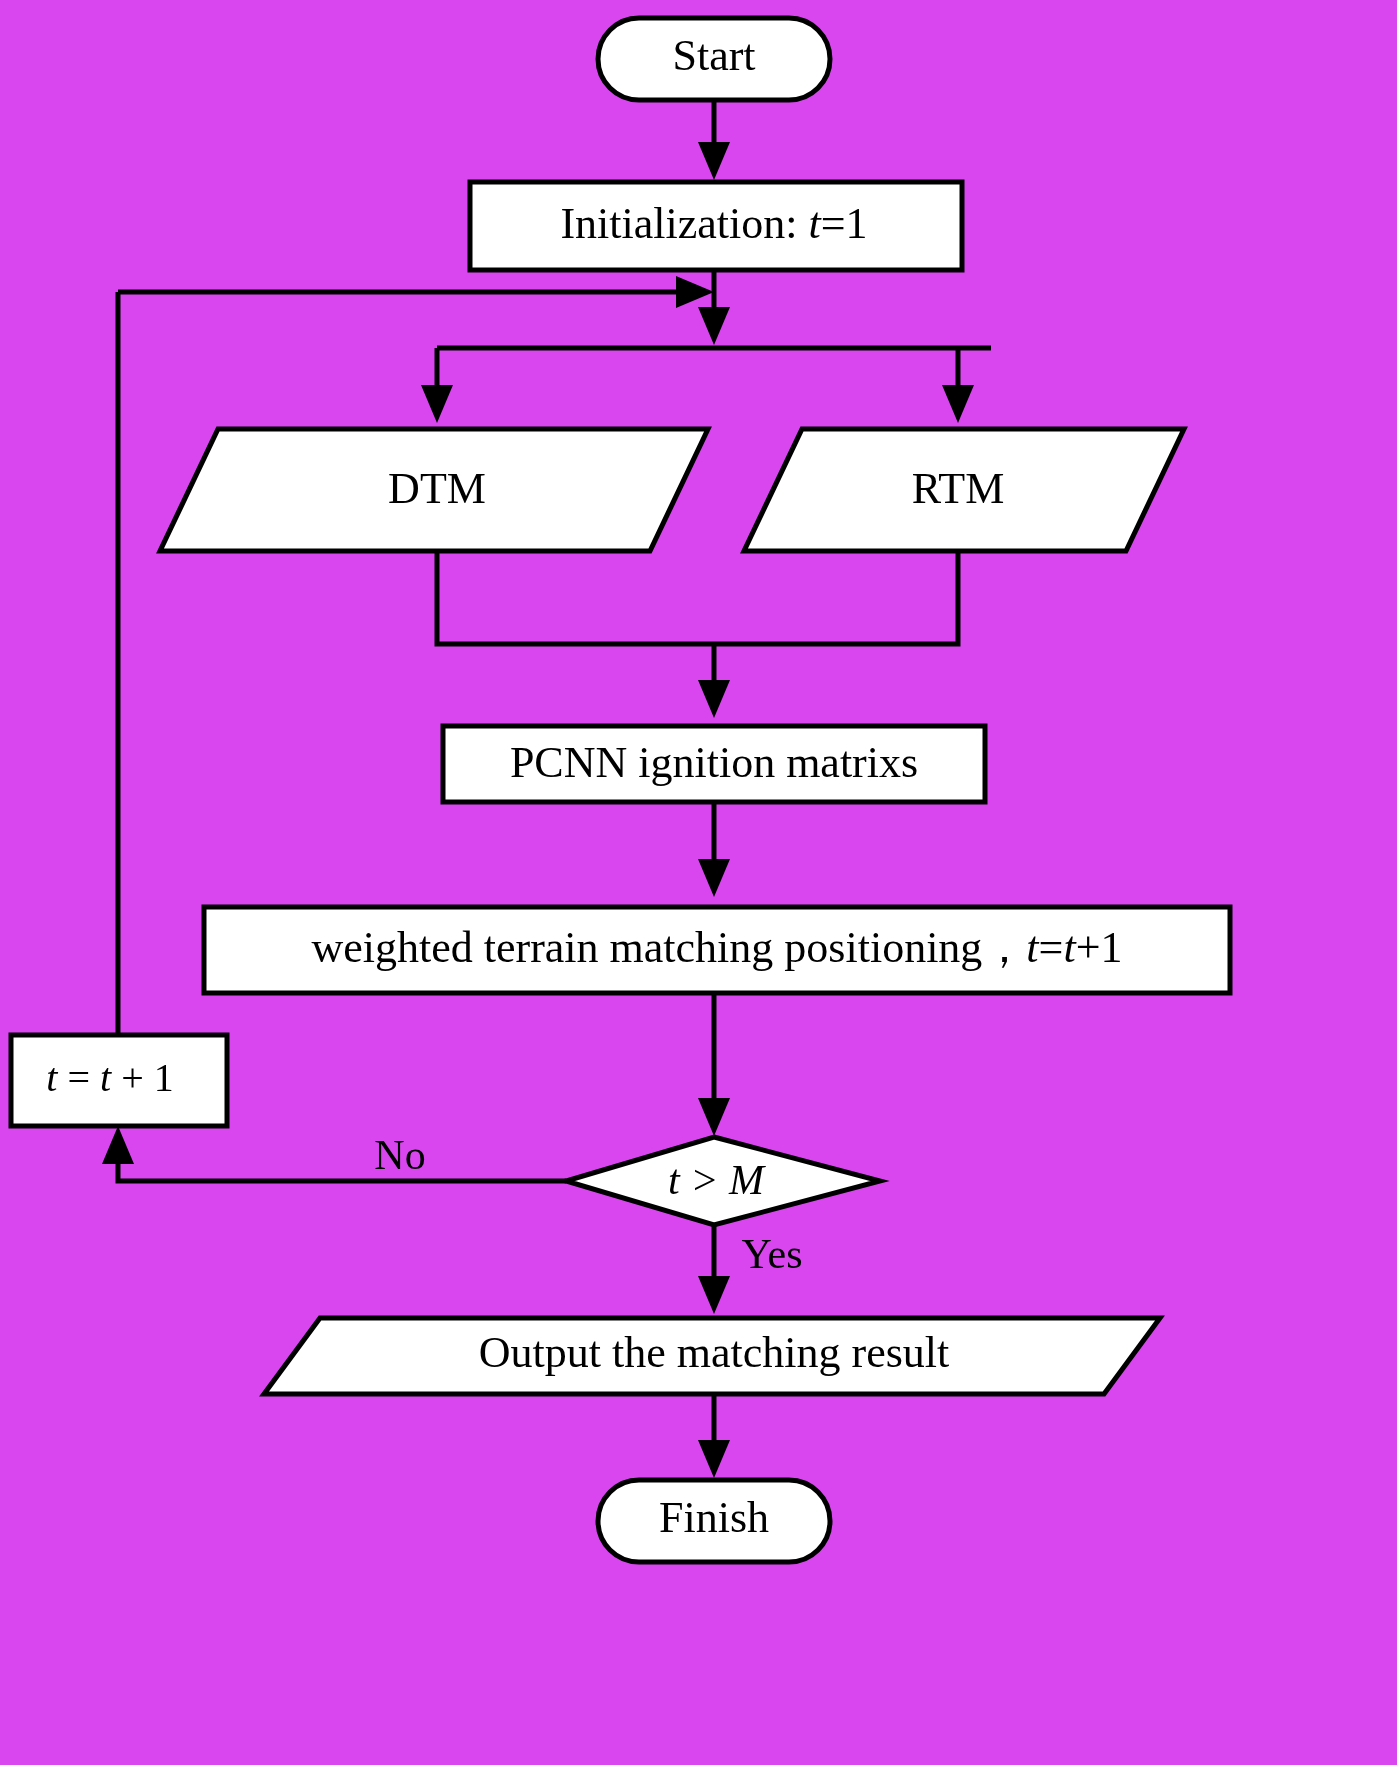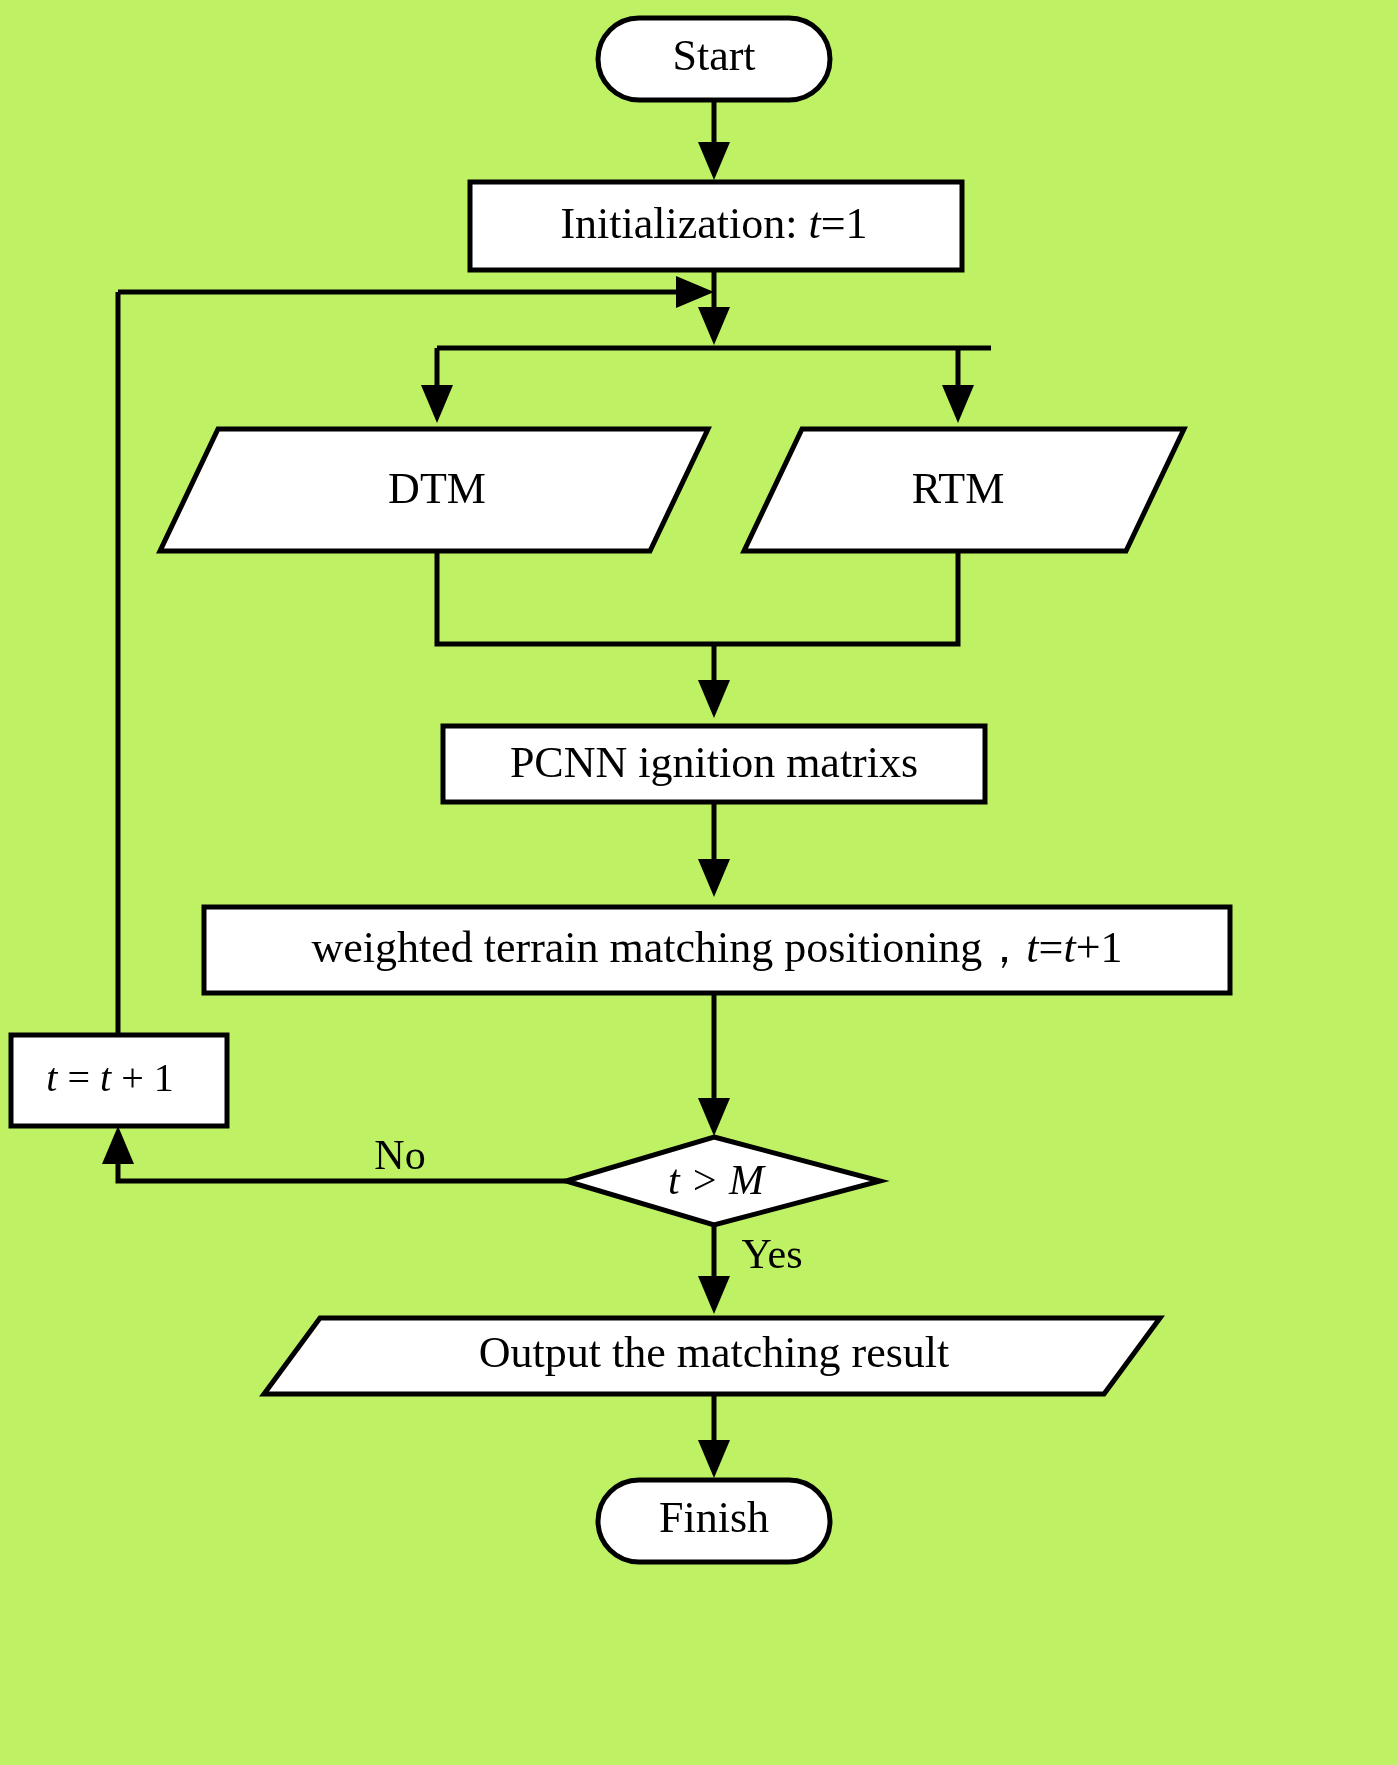--- a/index.html
+++ b/index.html
@@ -4,21 +4,21 @@
 <style>
   html, body {
     margin: 0;
     padding: 0;
     background: #ffffff;
   }
   #page {
     position: relative;
     width: 1397px;
     height: 1765px;
-    background: #bef264;
+    background: #d946ef;
     overflow: hidden;
   }
   svg#flow {
     display: block;
     width: 1397px;
     height: 1765px;
   }
   .shape {
     fill: #ffffff;
     stroke: #000000;

